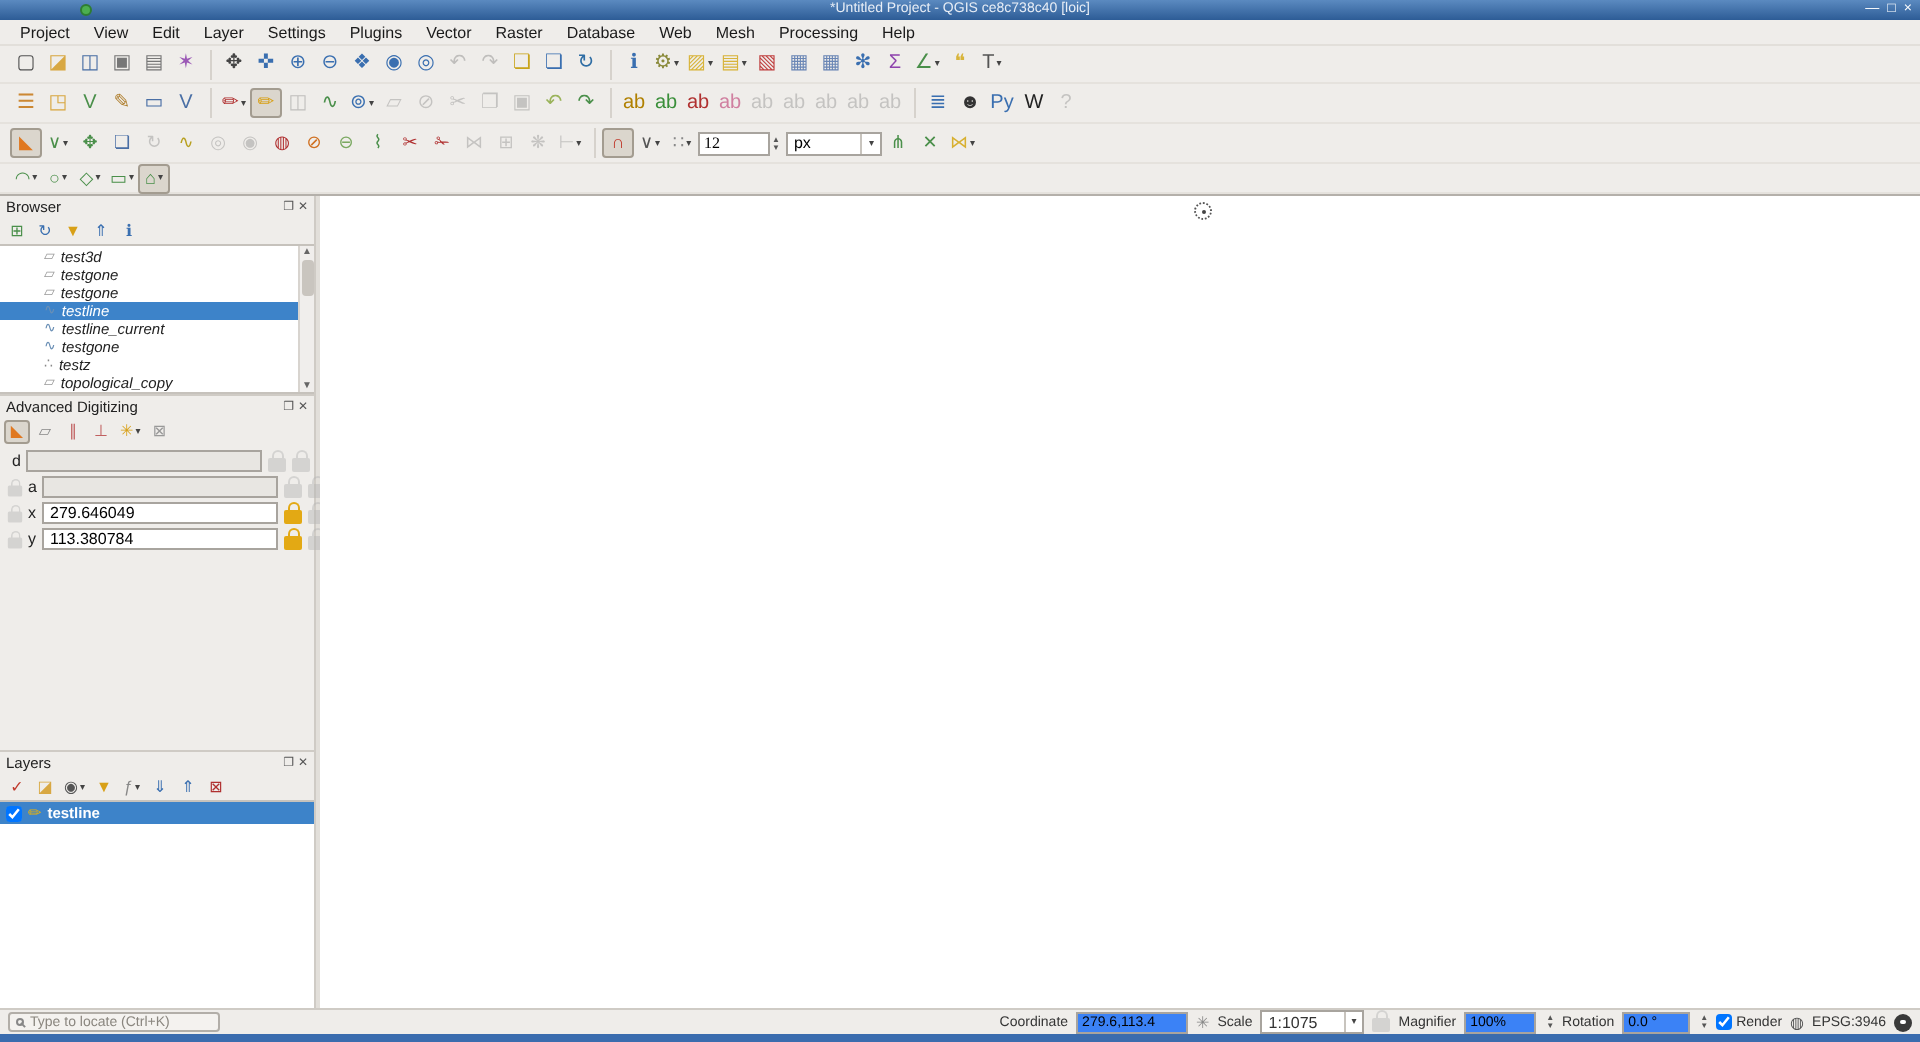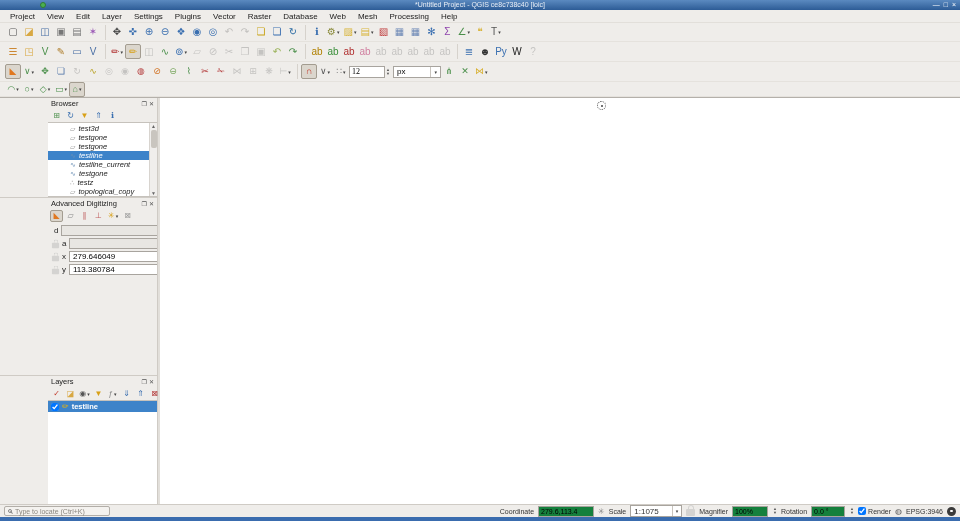--- a/index.html
+++ b/index.html
@@ -37,21 +37,21 @@
 
   
   .main{flex:1 1 auto;display:flex;border-top:1px solid #b4b0aa;min-height:0;}
   .dock{width:157px;flex:0 0 auto;display:flex;flex-direction:column;background:#efedea;min-height:0;}
   .splitter{width:3px;background:#e2dfda;border-left:1px solid #cfcbc5;flex:0 0 auto;}
   .canvas{flex:1 1 auto;background:#fff;position:relative;}
   .crosshair{position:absolute;left:437px;top:3px;width:9px;height:9px;border:1px dotted #555;border-radius:50%;}
   .crosshair:after{content:"";position:absolute;left:3px;top:3px;width:2px;height:2px;background:#444;border-radius:50%;}
 
   
-  .panel{display:flex;flex-direction:column;min-height:0;padding-left:48px;}
+  .panel{display:flex;flex-direction:column;min-height:0;}
   .panel-browser{height:99px;flex:0 0 auto;}
   .panel-advdig{height:178px;flex:0 0 auto;border-top:1px solid #cfcbc5;}
   .panel-layers{flex:1 1 auto;border-top:1px solid #cfcbc5;}
   .panel-header{height:11px;display:flex;align-items:center;padding:0 3px;background:#efedea;flex:0 0 auto;}
   .panel-title{font-size:7.5px;color:#222;}
   .panel-hbtns{margin-left:auto;display:flex;gap:2px;font-size:6px;color:#555;}
   .panel-toolbar{display:flex;align-items:center;height:13px;padding:0 2px;gap:1px;flex:0 0 auto;}
   .panel-toolbar .tbtn{height:12px;min-width:13px;}
   .panel-toolbar .tbtn .tglyph{font-size:8px;}
 
@@ -88,21 +88,21 @@
   .layer-row input{width:8px;height:8px;margin:0;}
   .layer-row .pencil{font-size:8px;color:#e3b112;line-height:1;}
   .layer-row .llabel{font-size:7.5px;font-weight:bold;color:#fff;}
 
   
   .statusbar{height:13px;background:#efedea;border-top:1px solid #cfcbc5;display:flex;align-items:center;padding:0 4px;gap:4px;font-size:7px;color:#333;flex:0 0 auto;}
   .locate{width:106px;height:10px;border:1px solid #b2aea8;border-radius:2px;background:#f4f2ef;display:flex;align-items:center;gap:3px;padding:0 3px;color:#8a867f;}
   .mag{width:4px;height:4px;border:1px solid #888;border-radius:50%;position:relative;flex:0 0 auto;}
   .mag:after{content:"";position:absolute;width:3px;height:1px;background:#888;transform:rotate(45deg);right:-2px;bottom:-1px;}
   .sb-right{margin-left:auto;display:flex;align-items:center;gap:4px;}
-  .sb-input{height:11px;border:1px solid #a8a49e;background:#15803d;font-size:7px;padding:0 2px;}
+  .sb-input{height:11px;border:1px solid #a8a49e;background:#3b82f6;font-size:7px;padding:0 2px;}
   .sb-star{color:#888;font-size:8px;}
   .sb-globe{color:#555;font-size:8px;}
   .msgdot{width:9px;height:9px;border-radius:50%;background:#3a3a3a;position:relative;}
   .msgdot:after{content:"";position:absolute;left:3px;top:3px;width:3px;height:2px;background:#fff;border-radius:1px;}
   .rchk{display:flex;align-items:center;gap:2px;}
   .rchk input{width:8px;height:8px;margin:0;}
 </style>
 </head>
 <body>
 

